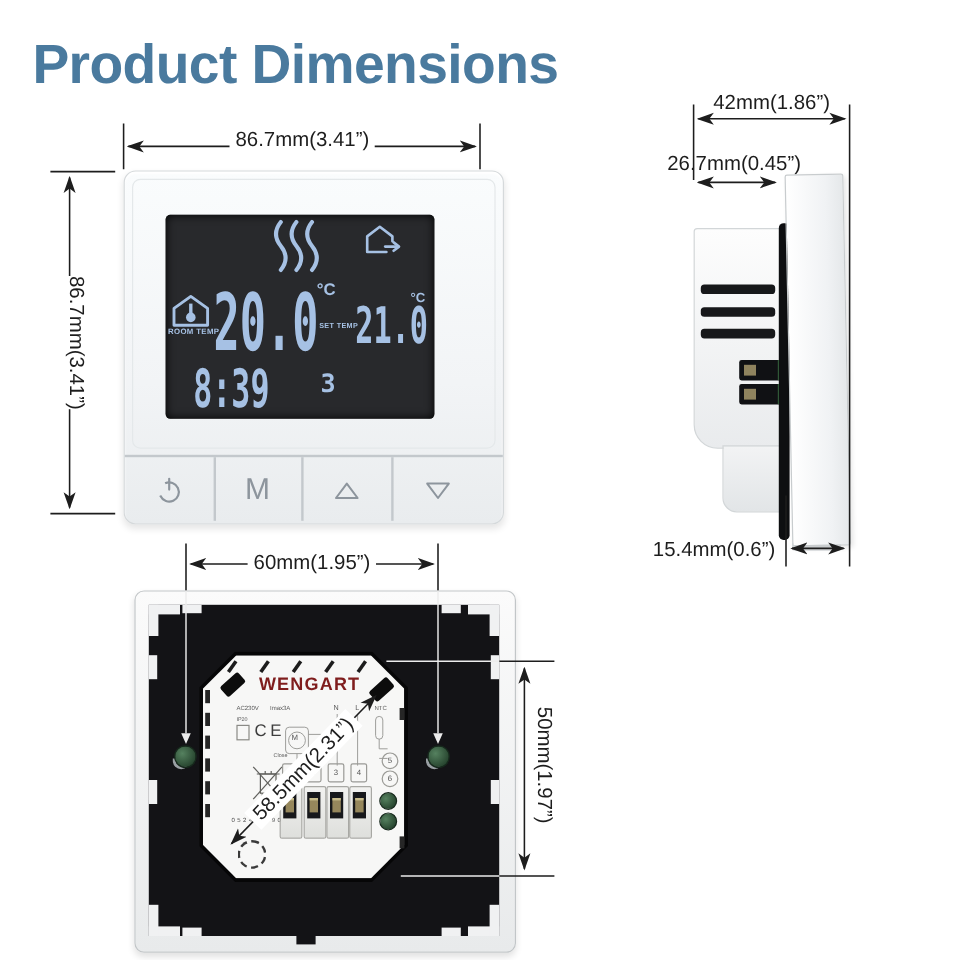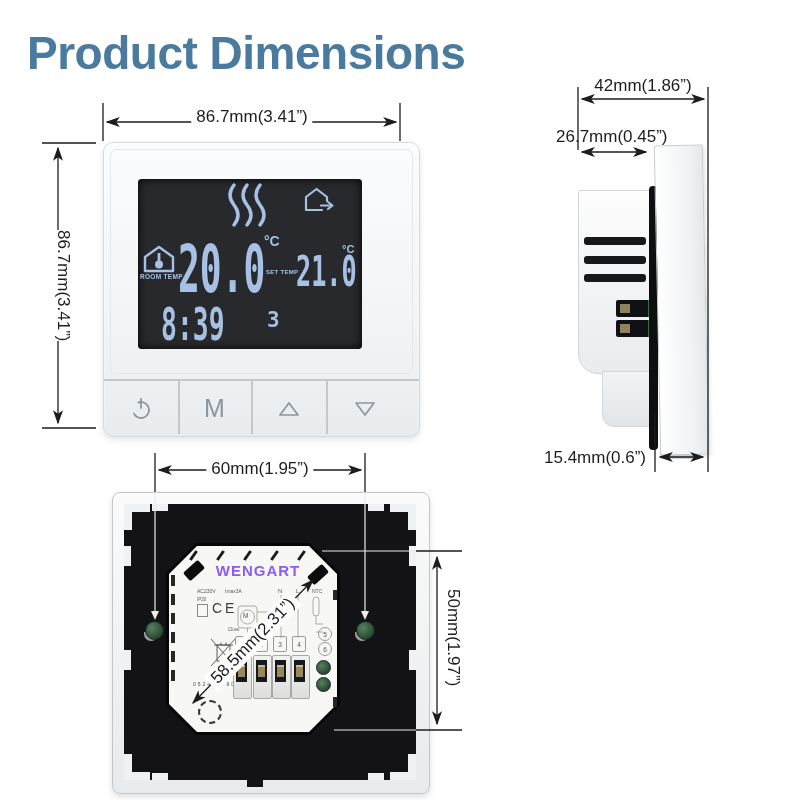--- a/index.html
+++ b/index.html
@@ -197,21 +197,21 @@
   <div class="oct"></div>
 
   <div class="top-dash" style="left:192px;top:550px;"></div>
   <div class="top-dash" style="left:219px;top:550px;"></div>
   <div class="top-dash" style="left:246px;top:550px;"></div>
   <div class="top-dash" style="left:273px;top:550px;"></div>
   <div class="top-dash" style="left:300px;top:550px;"></div>
   <div class="corner-slot" style="left:184px;top:565px;"></div>
   <div class="corner-slot" style="left:308px;top:569px;"></div>
   <div class="oct-item" style="left:210px;top:562px;width:96px;text-align:center;font-size:15px;
-       font-weight:800;letter-spacing:1px;color:#8b5cf6;">WENGART</div>
+       font-weight:800;letter-spacing:1px;color:#7f1d1d;">WENGART</div>
 
   <div class="oct-item tiny" style="left:197px;top:589px;">AC230V</div>
   <div class="oct-item tiny" style="left:225px;top:589px;">Imax3A</div>
   <div class="oct-item tiny" style="left:278px;top:588px;font-size:6px;">N</div>
   <div class="oct-item tiny" style="left:296px;top:588px;font-size:6px;">L</div>
   <div class="oct-item tiny" style="left:312px;top:589px;">NTC</div>
   <div class="oct-item tiny" style="left:197px;top:598px;font-size:4.5px;">IP20</div>
   <div class="oct-item" style="left:197px;top:604px;width:9px;height:11px;border:1px solid #8a8a86;"></div>
   <div class="oct-item" style="left:212px;top:600px;font-size:14px;color:#3d3d3d;letter-spacing:3px;">CE</div>
 

